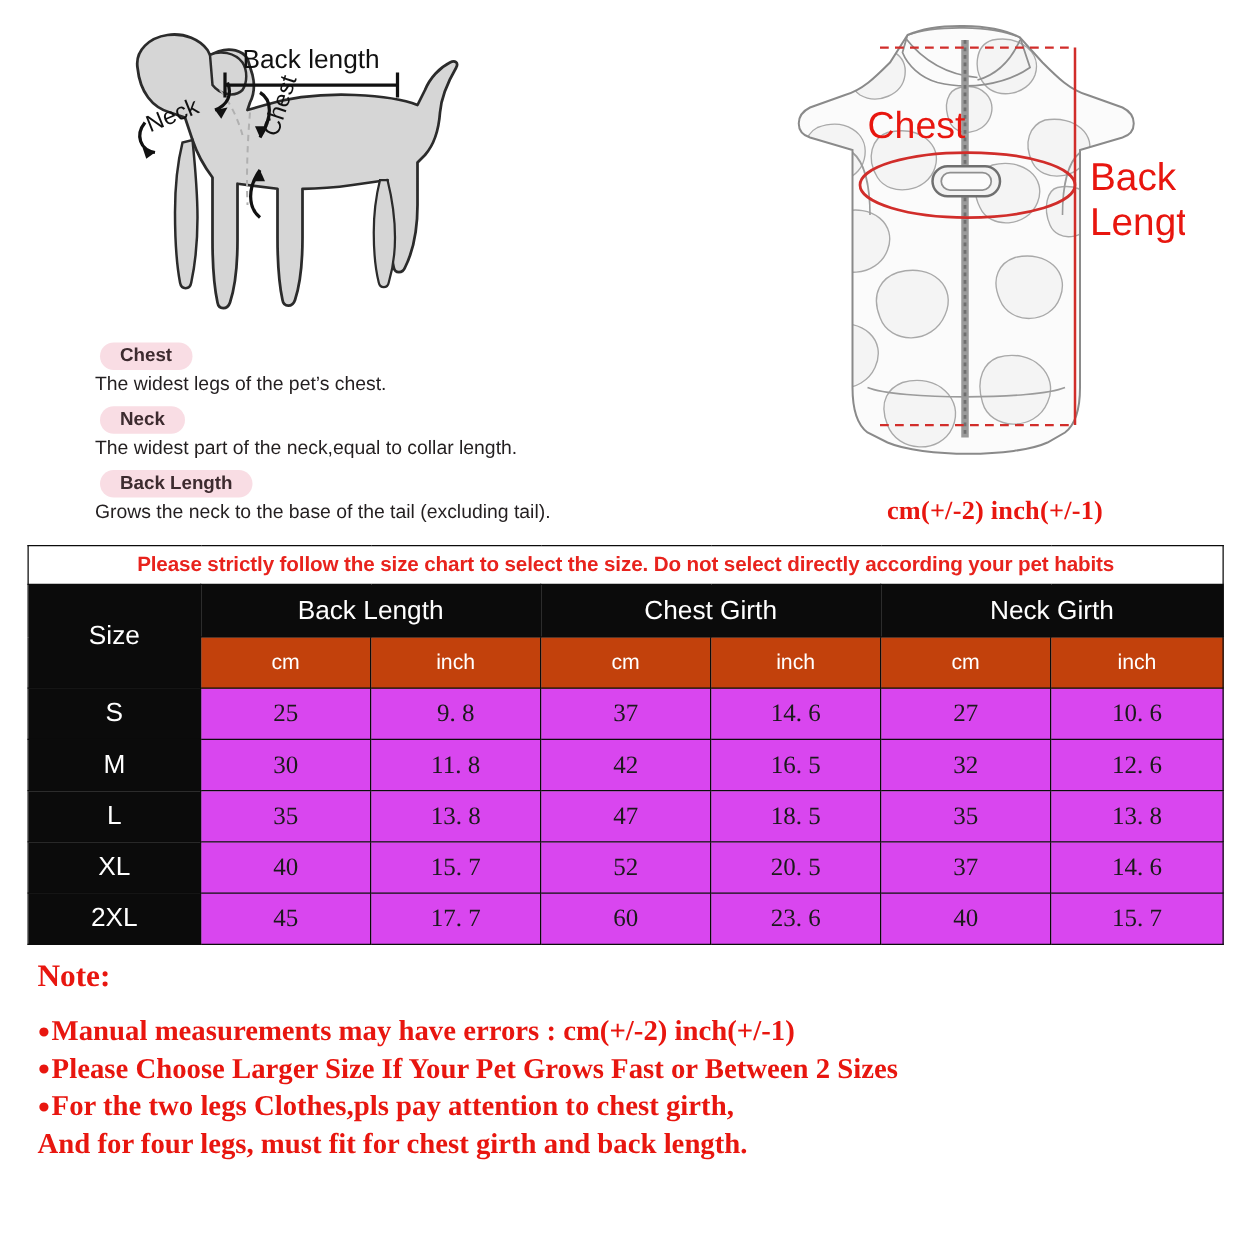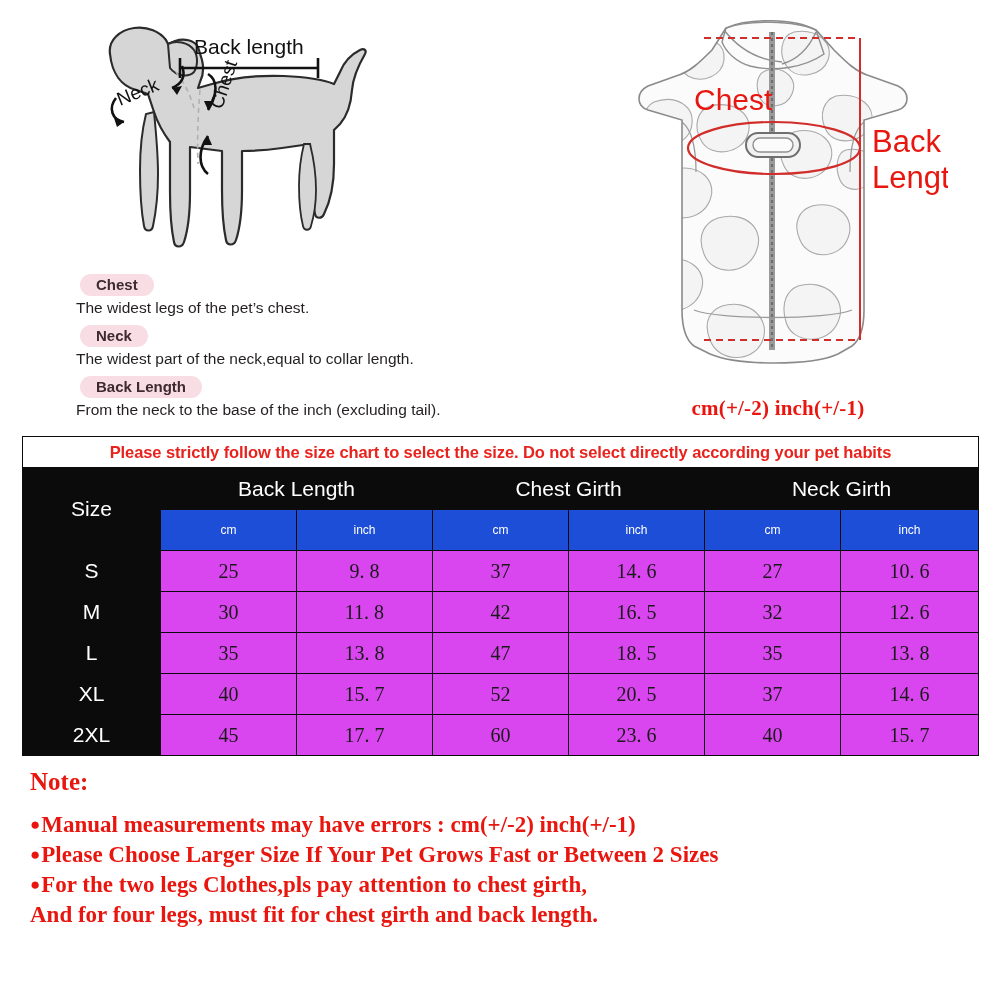--- a/index.html
+++ b/index.html
@@ -34,21 +34,21 @@
   #jacket-photo {
     position: absolute;
     left: 598px;
     top: 10px;
     width: 350px;
     height: 390px;
   }
 
   #jacket-caption {
     position: absolute;
-    left: 598px;
+    left: 616px;
     top: 396px;
     width: 360px;
     text-align: center;
     color: #e8160f;
     font-family: "Liberation Serif", serif;
     font-weight: bold;
     font-size: 21px;
     letter-spacing: 0.2px;
   }
 
@@ -108,23 +108,23 @@
   }
   .hdr {
     background: #0b0b0b;
     color: #ffffff;
     font-size: 21px;
     font-weight: normal;
     height: 41px;
   }
   .hdr-size { font-size: 21px; }
   .hdr-unit {
-    background: #1d4ed8;
+    background: #c2410c;
     color: #ffffff;
-    font-size: 12px;
+    font-size: 17px;
     height: 40px;
     font-weight: normal;
   }
   .size-cell {
     background: #0b0b0b;
     color: #ffffff;
     font-size: 21px;
     height: 40px;
   }
   .data-cell {
@@ -324,21 +324,21 @@
       <span class="def-text">The widest legs of the pet’s chest.</span>
     </div>
 
     <div class="def-block">
       <span class="def-pill">Neck</span>
       <span class="def-text">The widest part of the neck,equal to collar length.</span>
     </div>
 
     <div class="def-block">
       <span class="def-pill">Back Length</span>
-      <span class="def-text">From the neck to the base of the inch (excluding tail).</span>
+      <span class="def-text">Grows the neck to the base of the tail (excluding tail).</span>
     </div>
 
   </div>
 </div>
 
 <div id="size-table-wrap">
   <table class="size-table">
     <colgroup>
       <col style="width:138px">
       <col style="width:136px">

